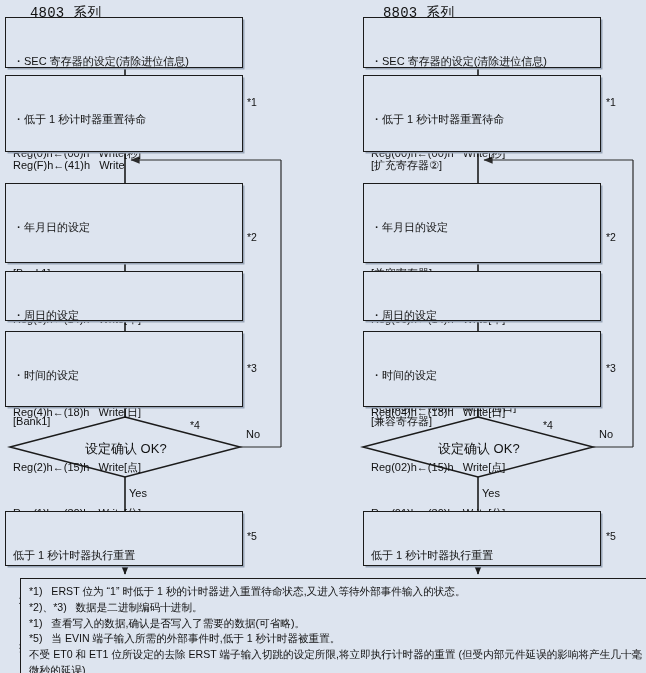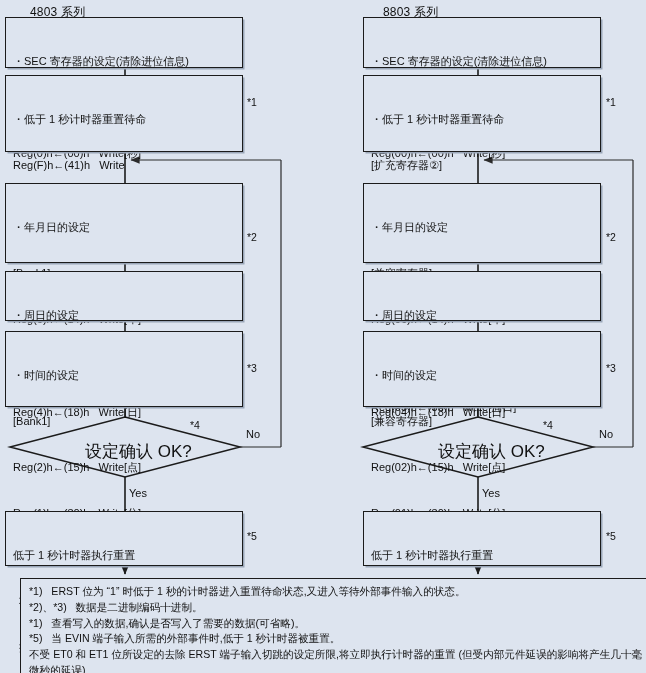--- a/index.html
+++ b/index.html
@@ -16,25 +16,26 @@
     overflow: hidden;
   }
   .stage {
     position: absolute;
     left: 0; top: 0;
     width: 646px;
     height: 673px;
   }
   .col-title {
     position: absolute;
-    font-size: 12px;
+    font-size: 14px;
     font-weight: 400;
     color: #111;
     letter-spacing: 0.2px;
     white-space: nowrap;
+    font-family: Liberation Mono, monospace;
   }
   .pbox {
     position: absolute;
     box-sizing: border-box;
     border: 1.2px solid #1b1b1b;
     background: #dde4ef;
     box-shadow: 2px 2px 0 -0.5px #9aa6b8;
     padding: 5px 7px 12px 7px;
     font-size: 11px;
     line-height: 15.4px;
@@ -60,21 +61,21 @@
     white-space: nowrap;
   }
   .edge-label {
     position: absolute;
     font-size: 11px;
     color: #111;
     white-space: nowrap;
   }
   .diamond-text {
     position: absolute;
-    font-size: 17px;
+    font-size: 13px;
     color: #111;
     white-space: nowrap;
     text-align: center;
   }
   svg.lines {
     position: absolute;
     left: 0; top: 0;
     width: 646px;
     height: 673px;
     pointer-events: none;

